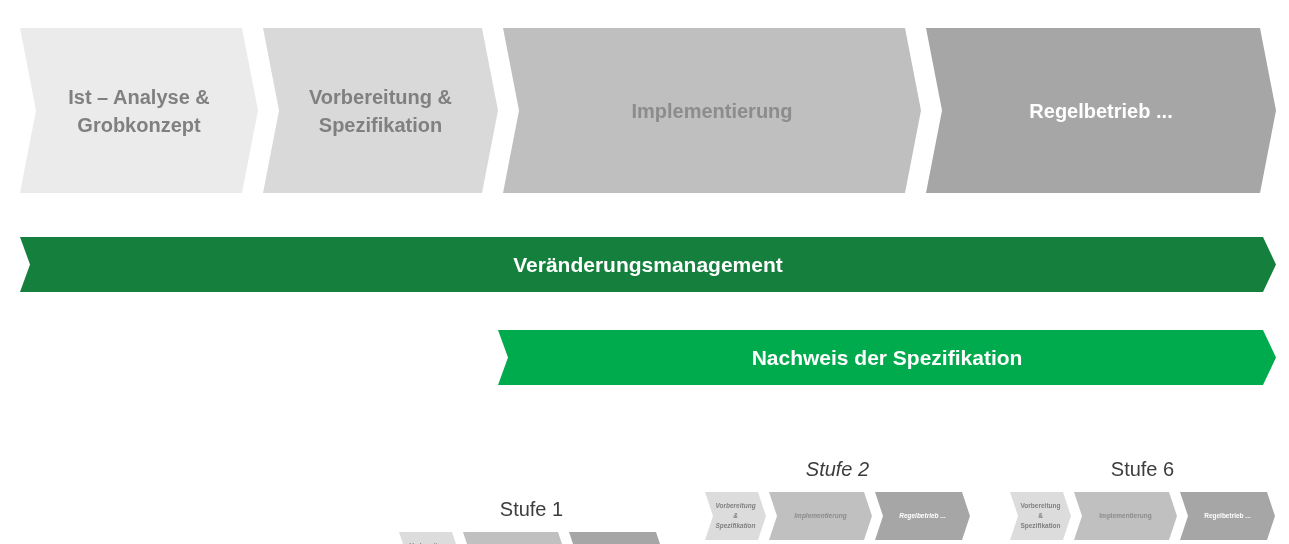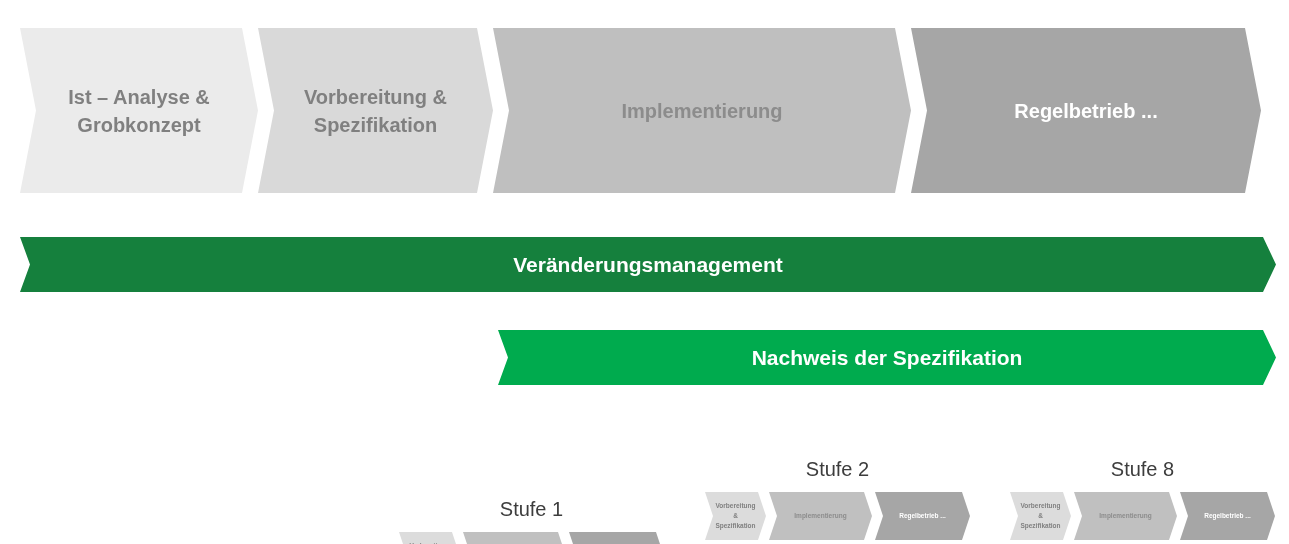--- a/index.html
+++ b/index.html
@@ -17,20 +17,21 @@
   }
 
   
   .phase-row {
     position: absolute;
     left: 20px;
     top: 28px;
     height: 165px;
     display: grid;
     grid-template-columns: 238px 235px 418px 350px;
+    gap: 5px;
   }
   .chev {
     display: flex;
     align-items: center;
     justify-content: center;
     text-align: center;
   }
   .chev-big {
     clip-path: polygon(0 0, calc(100% - 16px) 0, 100% 50%, calc(100% - 16px) 100%, 0 100%, 16px 50%);
     font-size: 20px;
@@ -55,21 +56,21 @@
   .banner-blue  { left: 20px;  top: 237px; width: 1256px; }
   .banner-green { left: 498px; top: 330px; width: 778px;  }
 
   
   .stage {
     position: absolute;
     top: 456px;
     width: 265px;
   }
   .stage-1 { left: 399px; margin-top: 40px;  }
-  .stage-2 { left: 705px;  }
+  .stage-2 { left: 705px; font-style: italic;  }
   .stage-3 { left: 1010px; }
   .stage-label {
     text-align: center;
     font-size: 20px;
     color: #3d3d3d;
     height: 32px;
     line-height: 26px;
   }
   .mini-row {
     margin-top: 4px;
@@ -139,21 +140,21 @@
       <div class="chev chev-mini" style="background-color: rgb(192, 192, 192); color: rgb(140, 140, 140);">
         <span>Implementierung</span>
       </div>
       <div class="chev chev-mini" style="background-color: rgb(166, 166, 166); color: rgb(255, 255, 255);">
         <span>Regelbetrieb ...</span>
       </div>
     </div>
   </div>
 
   <div class="stage stage-3">
-    <div class="stage-label">Stufe 8</div>
+    <div class="stage-label">Stufe 6</div>
     <div class="mini-row">
       <div class="chev chev-mini" style="background-color: rgb(220, 220, 220); color: rgb(128, 128, 128);">
         <span>Vorbereitung &amp; Spezifikation</span>
       </div>
       <div class="chev chev-mini" style="background-color: rgb(192, 192, 192); color: rgb(140, 140, 140);">
         <span>Implementierung</span>
       </div>
       <div class="chev chev-mini" style="background-color: rgb(166, 166, 166); color: rgb(255, 255, 255);">
         <span>Regelbetrieb ...</span>
       </div>

